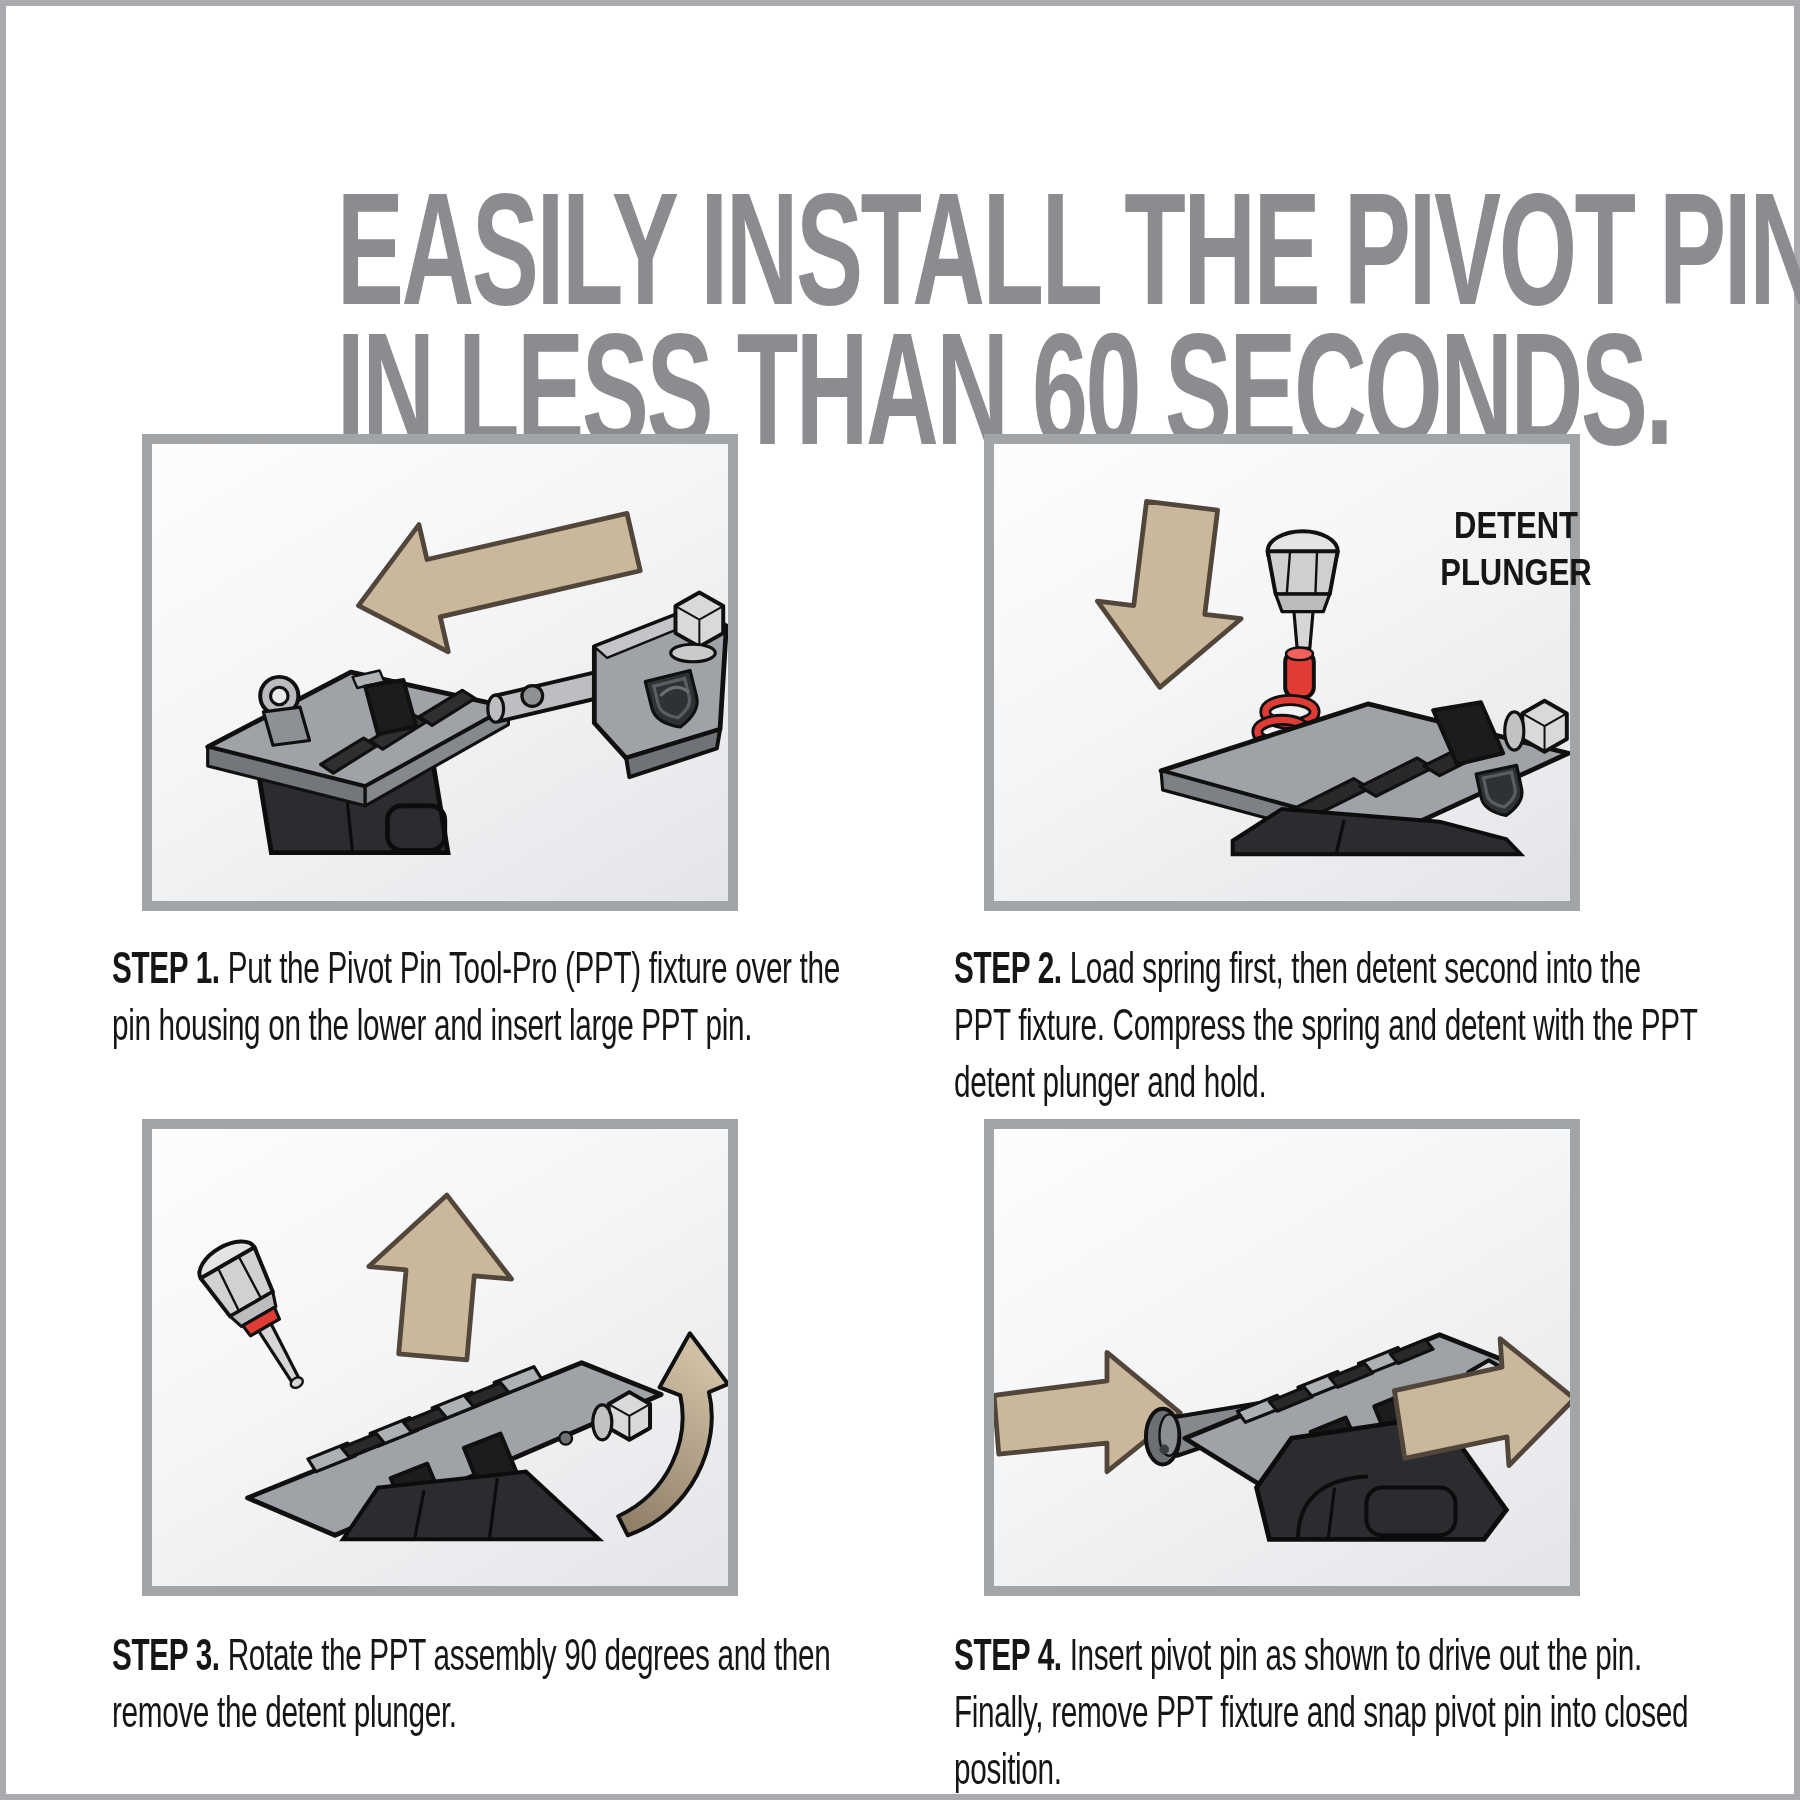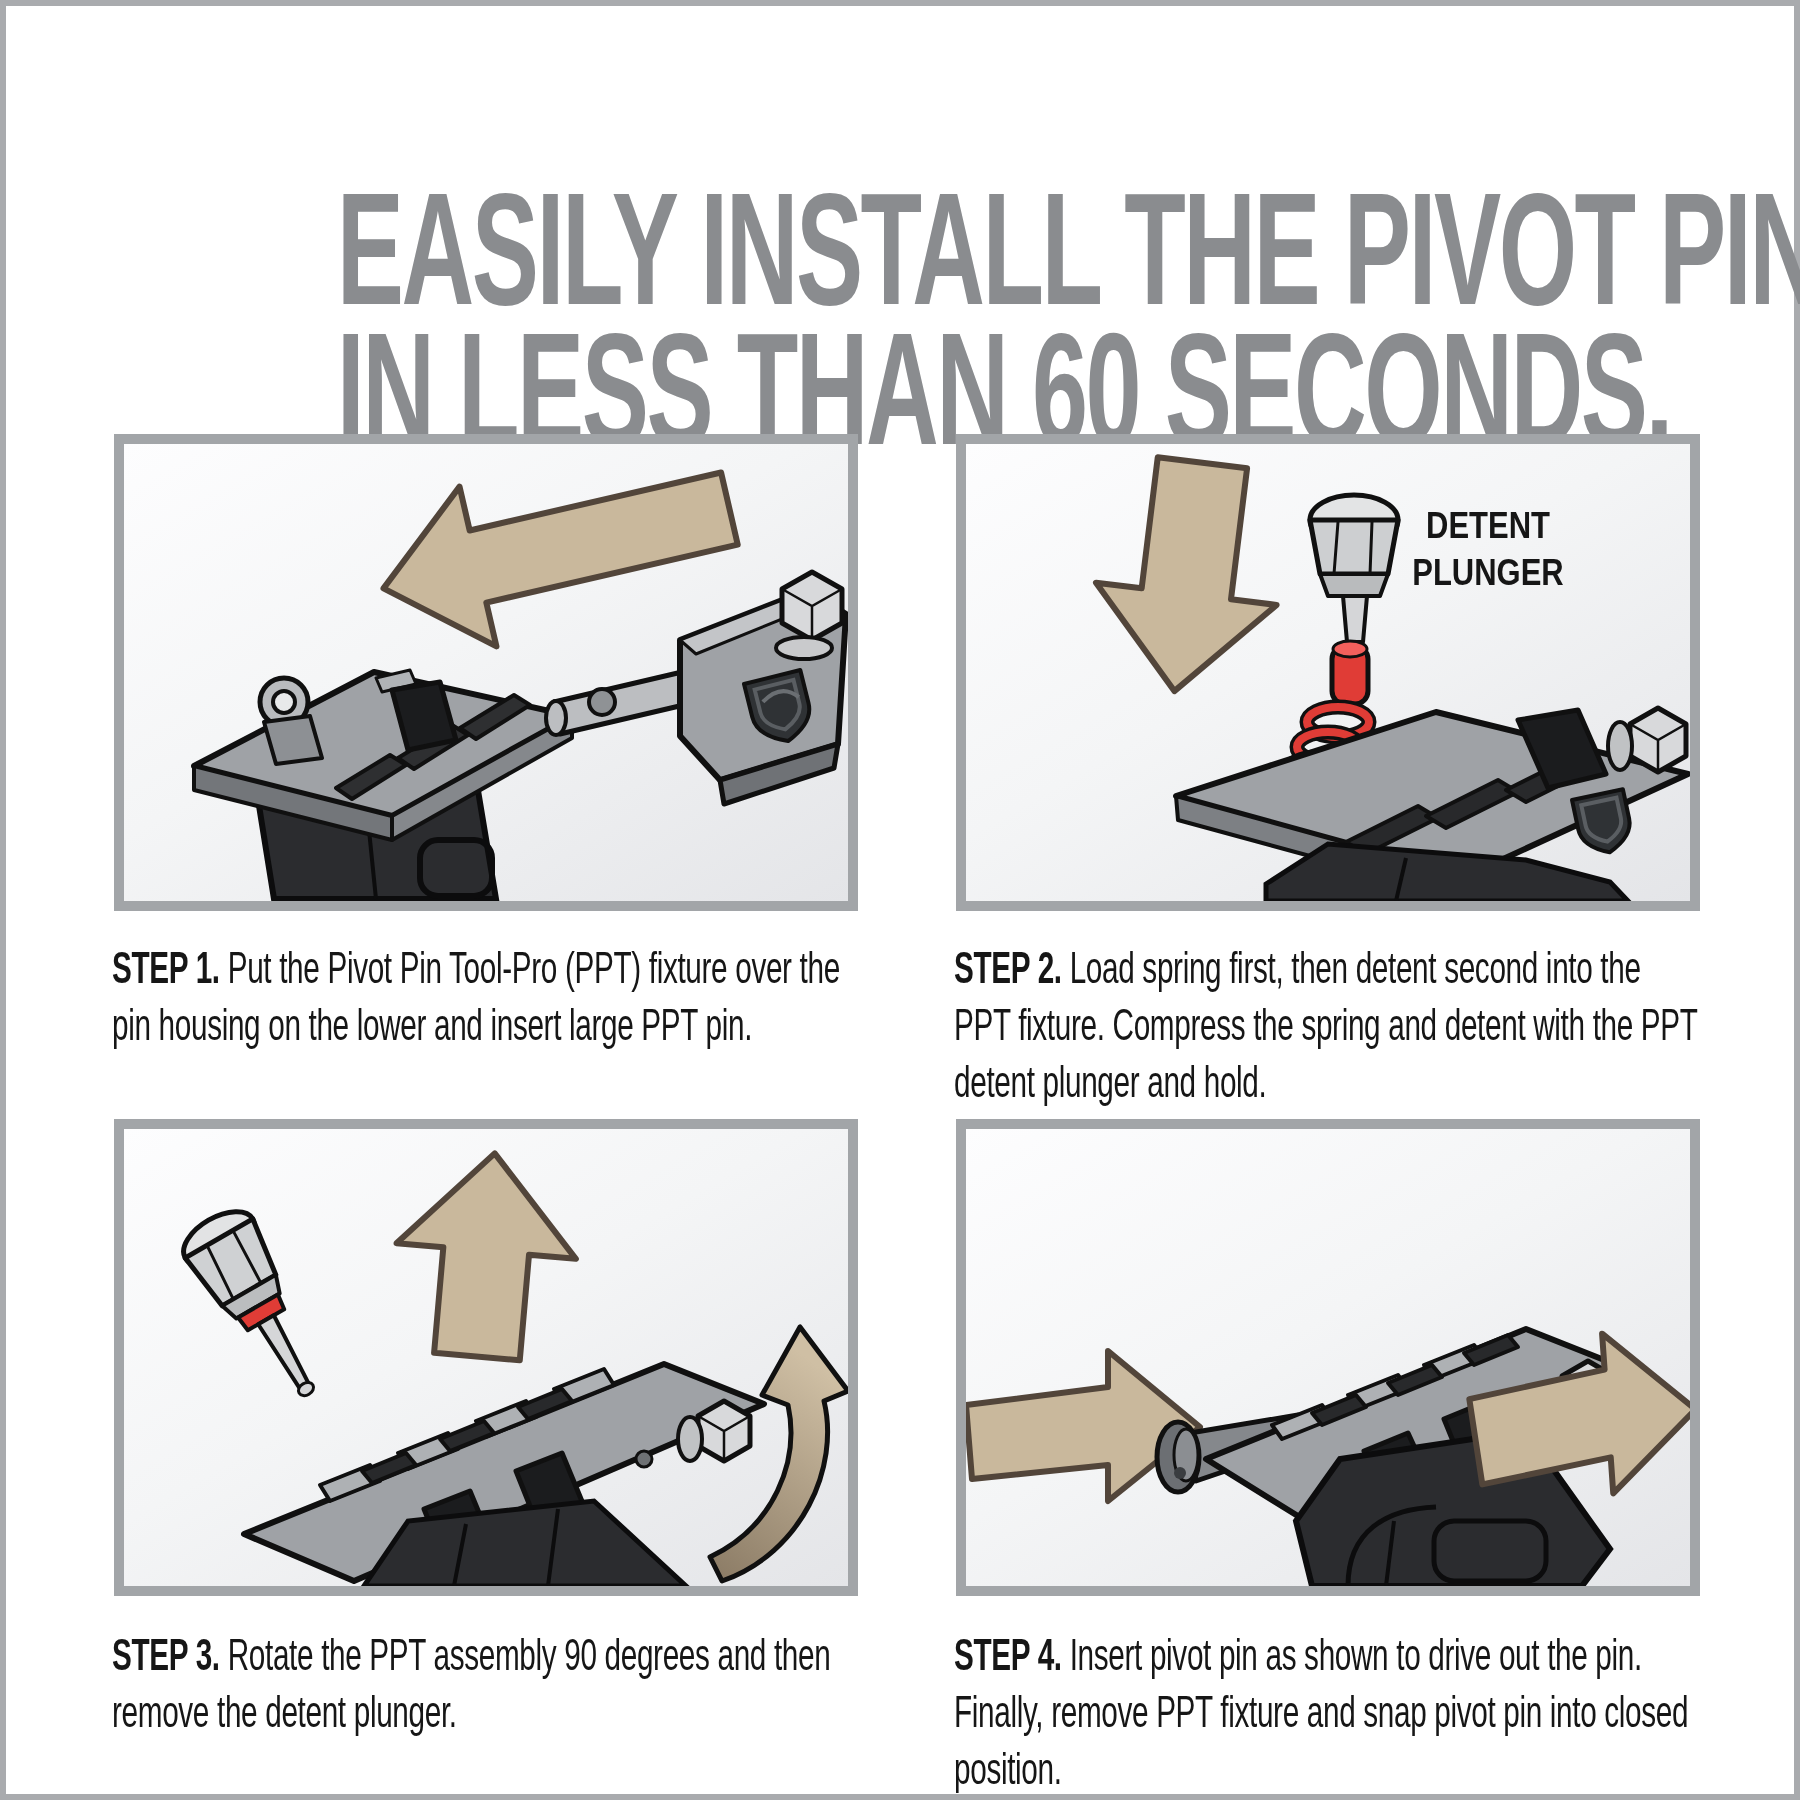--- a/index.html
+++ b/index.html
@@ -11,24 +11,25 @@
     position:absolute;top:66px;left:0;width:1788px;
     text-align:center;color:var(--headline-gray,#8a8c8f);
     font-weight:700;font-size:160px;line-height:140px;letter-spacing:-4px;
     transform:scaleX(0.63);transform-origin:50% 0;
     white-space:nowrap;
   }
   .headline span{display:block;}
 
   
   .panel{
-    position:absolute;width:744px;height:477px;
+    position:absolute;width:596px;height:477px;
     border:10px solid var(--panel-border,#a2a5a8);
     box-sizing:border-box;
     background:linear-gradient(150deg,#fdfdfe 0%,#f4f5f6 45%,#e4e5e8 100%);
+    margin-left:28px;
   }
   .panel svg{display:block;width:100%;height:100%;}
   #panel-1{left:108px;top:428px;}
   #panel-2{left:950px;top:428px;}
   #panel-3{left:108px;top:1113px;}
   #panel-4{left:950px;top:1113px;}
 
   
   .caption{
     position:absolute;width:1130px;margin:0;

